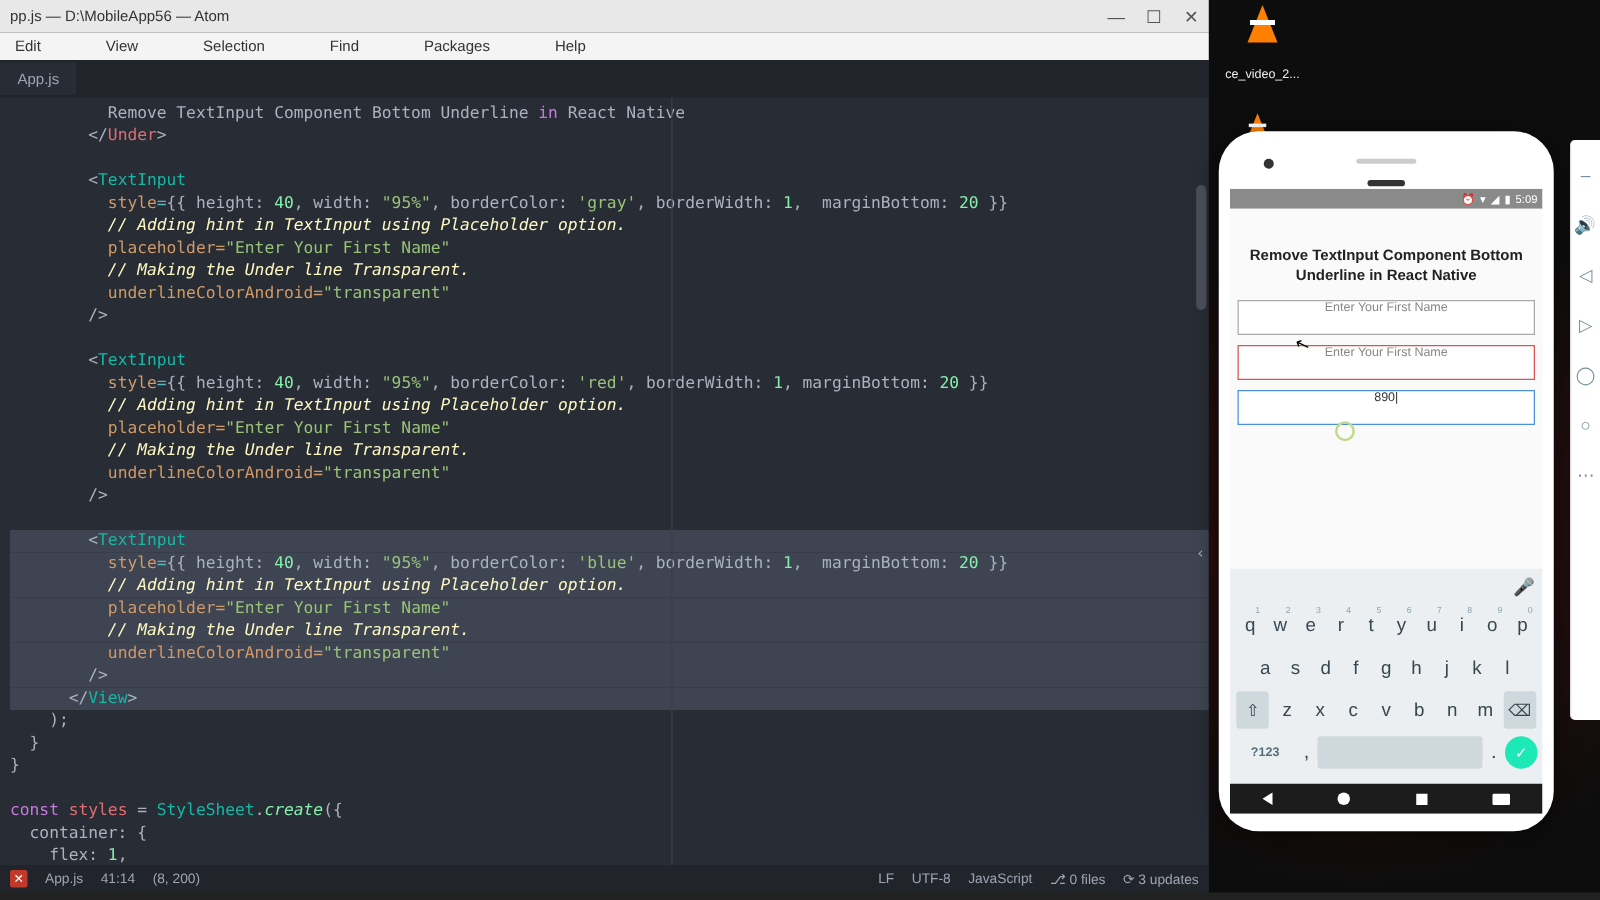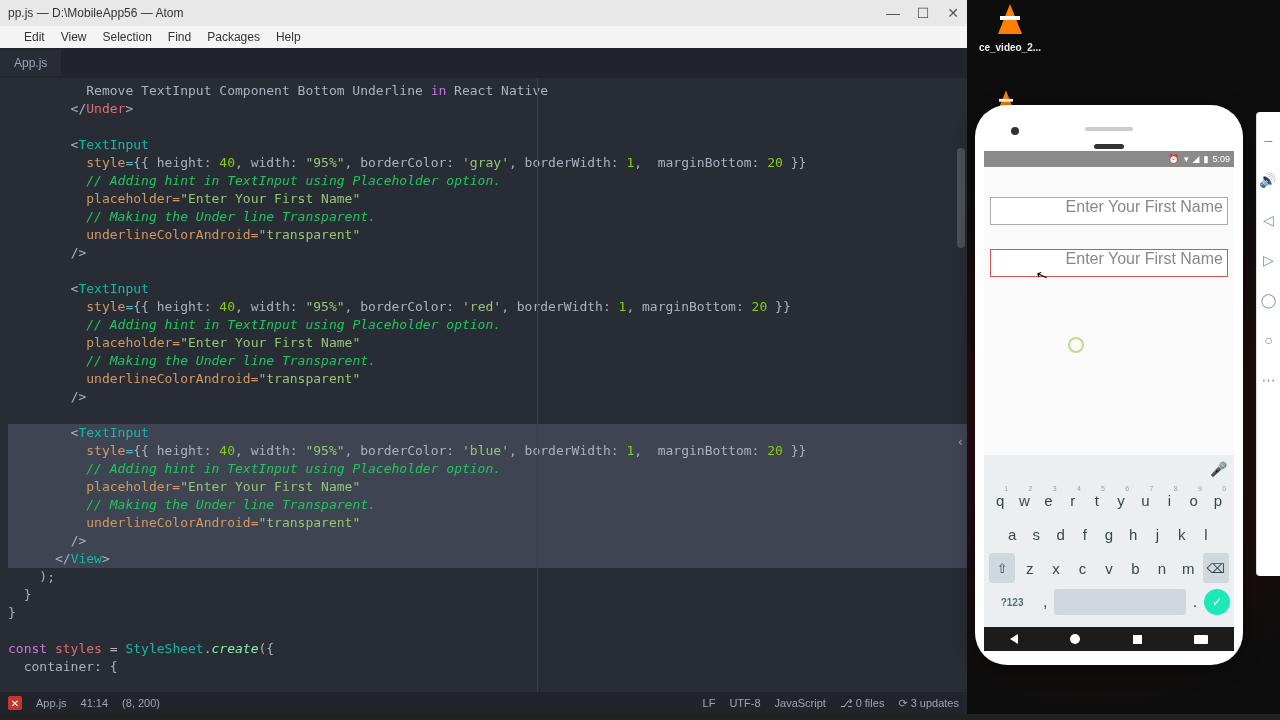--- a/index.html
+++ b/index.html
@@ -4,67 +4,67 @@
 <style>
 * { margin: 0; padding: 0; box-sizing: border-box; }
 body { font-family: "Segoe UI", Arial, sans-serif; background: #1d1d1d; width: 1280px; height: 720px; overflow: hidden; position: relative; }
 
 
 .atom-window { position: absolute; left: 0; top: 0; width: 967px; height: 712px; background: #282c34; color: #abb2bf; }
 .titlebar { height: 26px; background: #e8e8e8; color: #333; display: flex; align-items: center; padding: 0 8px; font-size: 12px; justify-content: space-between; }
 .titlebar-title { flex: 1; }
 .titlebar-btns { display: flex; gap: 18px; align-items: center; }
 .tb-btn { width: 12px; height: 12px; display: flex; align-items: center; justify-content: center; color: #555; font-size: 14px; cursor: default; }
-.menubar { height: 22px; background: #f4f4f4; color: #333; display: flex; align-items: center; padding: 0 16px; font-size: 12px; }
+.menubar { height: 22px; background: #f4f4f4; color: #333; display: flex; align-items: center; padding: 0 4px; font-size: 12px; gap: 36px; }
 .menubar-item { padding: 2px 8px; }
 .tabbar { height: 30px; background: #21252b; display: flex; align-items: center; }
 .tab { padding: 6px 14px; color: #9da5b4; font-size: 12px; background: #282c34; }
 .editor { position: relative; height: 614px; overflow: hidden; font-family: "Menlo","Consolas",monospace; font-size: 13px; line-height: 18px; }
 .code-wrap { padding: 4px 0 0 8px; }
 .code-line { white-space: pre; height: 18px; }
 .wrap-guide { position: absolute; top: 0; bottom: 0; left: 537px; width: 1px; background: #3a3f4b; }
 .scrollbar-v { position: absolute; right: 2px; top: 70px; width: 8px; height: 100px; background: #4b4f58; border-radius: 4px; }
 .expand-caret { position: absolute; right: 3px; top: 355px; color: #9da5b4; font-size: 12px; }
 
 
 .c-pl { color: #abb2bf; } 
 .c-tag { color: #e06c75; }
 .c-attr { color: #d19a66; } 
 .c-op { color: #56b6c2; } 
 .c-str { color: #98c379; } 
-.c-num { color: #84cc16; margin-top: 36px; } 
-.c-cm { color: #22c55e; font-style: italic; } 
+.c-num { color: #86efac; margin-top: 36px; } 
+.c-cm { color: #fef9c3; font-style: italic; } 
 .c-kw { color: #c678dd; } 
 .c-var { color: #e06c75; } 
 .c-fn { color: #86efac; font-style: italic; } 
 .c-yell { color: #14b8a6; }
 .sel { background: #3e4451; }
 
 .statusbar { height: 22px; background: #21252b; color: #9da5b4; font-size: 11px; display: flex; align-items: center; padding: 0 8px; justify-content: space-between; }
 .status-left { display: flex; gap: 14px; align-items: center; }
 .status-right { display: flex; gap: 14px; align-items: center; }
 .close-pane { background: #c0392b; color: #fff; width: 14px; height: 14px; border-radius: 2px; display: flex; align-items: center; justify-content: center; font-size: 10px; }
 
 
 .desktop-bg { position: absolute; left: 967px; top: 0; right: 0; bottom: 0; background: #111 radial-gradient(circle at 40% 60%, #3a0d0d 0%, #0d0d0d 60%); }
 .vlc-icon { position: absolute; left: 994px; top: 4px; width: 32px; display: flex; flex-direction: column; align-items: center; }
 .cone { width: 0; height: 0; border-left: 12px solid transparent; border-right: 12px solid transparent; border-bottom: 30px solid #ff7f00; position: relative; }
 .cone::after { content: ""; position: absolute; left: -10px; top: 12px; width: 20px; height: 4px; background: #fff; }
-.vlc-label { color: #eee; font-size: 10px; margin-top: 8px; white-space: nowrap; font-weight: bold; }
+.vlc-label { color: #eee; font-size: 10px; margin-top: 20px; white-space: nowrap; }
 
 
 .phone { position: absolute; left: 975px; top: 105px; width: 268px; height: 560px; background: #fff; border-radius: 32px; box-shadow: 0 4px 18px rgba(0,0,0,.5); padding: 46px 9px 14px 9px; }
 .phone-cam { position: absolute; left: 36px; top: 22px; width: 8px; height: 8px; border-radius: 50%; background: #333; }
 .phone-speaker { position: absolute; left: 50%; top: 22px; transform: translateX(-50%); width: 48px; height: 4px; border-radius: 3px; background: #ccc; }
 .phone-mic { position: absolute; left: 50%; top: 39px; transform: translateX(-50%); width: 30px; height: 5px; border-radius: 3px; background: #333; }
 .screen { width: 100%; height: 100%; background: #fafafa; display: flex; flex-direction: column; overflow: hidden; }
 .android-status { height: 16px; background: #8a8a8a; color: #fff; font-size: 9px; display: flex; justify-content: flex-end; align-items: center; padding: 0 4px; gap: 4px; }
 .app-area { flex: 1; background: #fafafa; padding: 30px 6px 6px 6px; text-align: center; position: relative; }
 .app-title { font-size: 12px; font-weight: 600; color: #222; line-height: 1.3; margin-bottom: 12px; }
-.ti { width: 100%; height: 28px; border: 1px solid; font-size: 16px; color: #888; text-align: right; padding: 0 4px; margin-bottom: 24px; background: #fff; position: relative; }
+.ti { width: 100%; height: 28px; border: 1px solid; font-size: 10px; color: #888; text-align: center; padding: 0 4px; margin-bottom: 8px; background: #fff; position: relative; }
 .ti.gray { border-color: #aaa; }
 .ti.red { border-color: #d9534f; }
 .ti.blue { border-color: #4a90e2; color: #333; }
 .cursor-ptr { position: absolute; left: 52px; top: 100px; font-size: 14px; color: #000; transform: rotate(-20deg); }
 .touch-ring { position: absolute; right: 150px; top: 170px; width: 16px; height: 16px; border: 2px solid #c2d98c; border-radius: 50%; }
 
 .kbd-suggest { height: 28px; background: #eceff1; display: flex; align-items: center; justify-content: flex-end; padding: 0 6px; }
 .mic-icon { font-size: 14px; color: #546e7a; }
 .kbd { background: #eceff1; padding: 2px 4px 6px 4px; }
 .kbd-row { display: flex; justify-content: space-between; margin-bottom: 4px; }
@@ -146,20 +146,21 @@
 <div class="code-line sel"><span class="c-pl">          </span><span class="c-cm">// Making the Under line Transparent.</span></div>
 <div class="code-line sel"><span class="c-pl">          </span><span class="c-attr">underlineColorAndroid=</span><span class="c-str">"transparent"</span></div>
 <div class="code-line sel"><span class="c-pl">        </span><span class="c-pl">/&gt;</span></div>
 <div class="code-line sel"><span class="c-pl">      &lt;/</span><span class="c-yell">View</span><span class="c-pl">&gt;</span></div>
 <div class="code-line"><span class="c-pl">    </span><span class="c-pl">);</span></div>
 <div class="code-line"><span class="c-pl">  </span><span class="c-pl">}</span></div>
 <div class="code-line"><span class="c-pl">}</span></div>
 <div class="code-line"></div>
 <div class="code-line"><span class="c-kw">const </span><span class="c-var">styles</span><span class="c-pl"> = </span><span class="c-yell">StyleSheet</span><span class="c-pl">.</span><span class="c-fn">create</span><span class="c-pl">({</span></div>
 <div class="code-line"><span class="c-pl">  </span><span class="c-pl">container: {</span></div>
+<div class="code-line"><span class="c-pl">    </span><span class="c-pl">flex: </span><span class="c-num">1</span><span class="c-pl">,</span></div>
 
     </div>
   </div>
 
   <div class="statusbar">
     <div class="status-left">
       <span class="close-pane">✕</span>
       <span>App.js</span>
       <span>41:14</span>
       <span>(8, 200)</span>
@@ -188,22 +189,24 @@
   <div class="phone-mic"></div>
   <div class="screen">
     <div class="android-status">
       <span>⏰</span>
       <span>▾</span>
       <span>◢</span>
       <span>▮</span>
       <span>5:09</span>
     </div>
     <div class="app-area">
+      <div class="app-title">Remove TextInput Component Bottom Underline in React Native</div>
       <div class="ti gray"><span>Enter Your First Name</span></div>
       <div class="ti red"><span>Enter Your First Name</span></div>
+      <div class="ti blue"><span>890</span>|</div>
       <div class="cursor-ptr">↖</div>
       <div class="touch-ring"></div>
     </div>
     <div class="kbd-suggest">
       <span class="mic-icon">🎤</span>
     </div>
     <div class="kbd">
       <div class="kbd-row" id="krow1">
           <div class="key">q<span class="alt">1</span></div>
           <div class="key">w<span class="alt">2</span></div>

